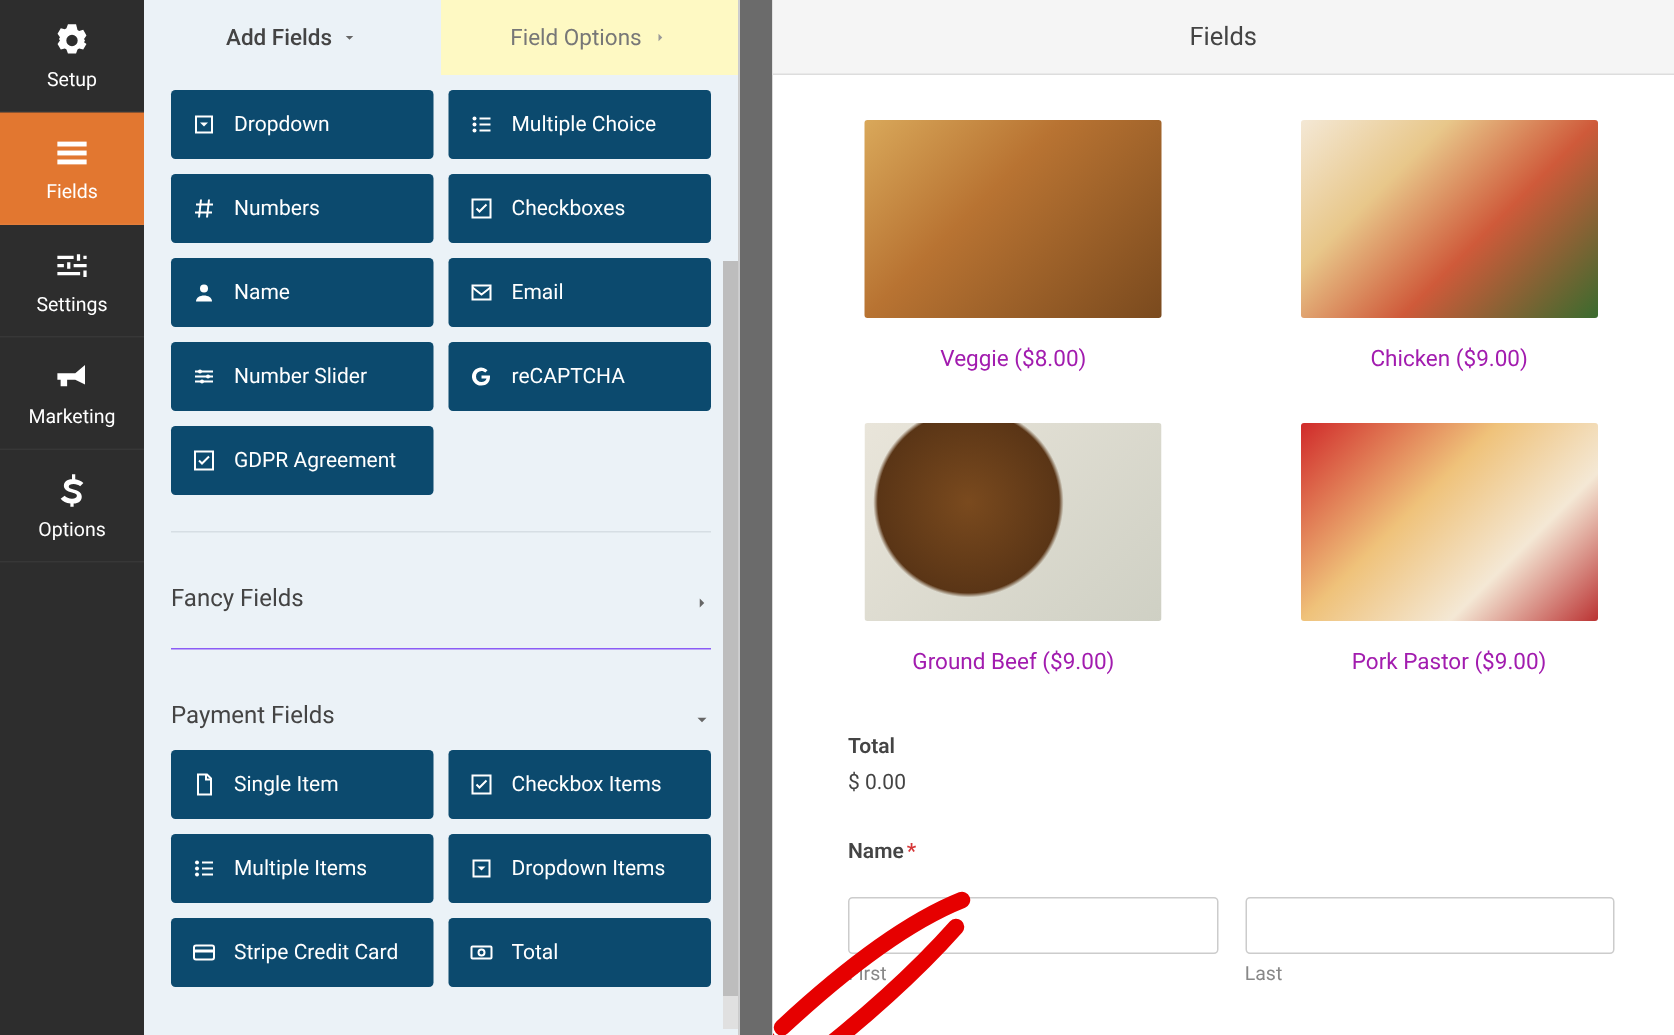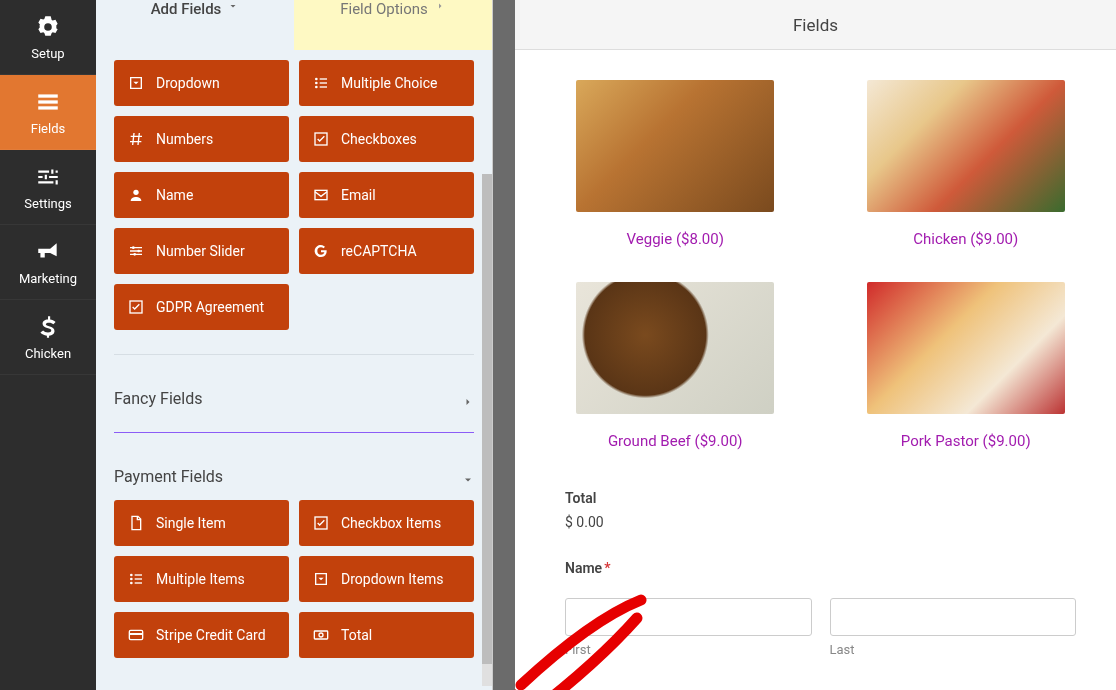--- a/index.html
+++ b/index.html
@@ -9,27 +9,27 @@
   
   .vnav { width: 96px; background: #2d2d2d; color: #fff; display: flex; flex-direction: column; }
   .vnav-item { height: 75px; display: flex; flex-direction: column; align-items: center; justify-content: center; gap: 6px; cursor: pointer; border-bottom: 1px solid rgba(255,255,255,0.05); }
   .vnav-item svg { width: 26px; height: 26px; fill: #fff; }
   .vnav-item span { font-size: 13px; }
   .vnav-item.active { background: #e27730; }
 
   
   .panel { width: 397px; background: #ebf2f7; display: flex; flex-direction: column; border-right: 1px solid #ccc; position: relative; }
   .tabs { display: flex; height: 50px; }
-  .tab { flex: 1; display: flex; justify-content: center; gap: 6px; cursor: pointer; color: #777; font-size: 15px; }
+  .tab { flex: 1; display: flex; align-items: center; justify-content: center; gap: 6px; cursor: pointer; color: #777; font-size: 15px; }
   .tab.active { color: #444; font-weight: 500; }
   .tab.inactive { background: #fef9c3; }
   .panel-body { flex: 1; overflow-y: auto; padding: 10px 18px 18px 18px; }
 
   .field-grid { display: grid; grid-template-columns: 1fr 1fr; gap: 10px; margin-bottom: 10px; }
-  .field-btn { background: #c2410c; color: #fff; border-radius: 3px; height: 46px; display: flex; align-items: center; padding: 0 14px; gap: 12px; cursor: pointer; font-size: 14px; }
+  .field-btn { background: #0c4a6e; color: #fff; border-radius: 3px; height: 46px; display: flex; align-items: center; padding: 0 14px; gap: 12px; cursor: pointer; font-size: 14px; }
   .field-btn svg { width: 16px; height: 16px; fill: #fff; flex-shrink: 0; }
 
   .section-head { display: flex; align-items: flex-end; justify-content: space-between; height: 54px; border-top: 1px solid #d6dee4; margin-top: 24px; cursor: pointer; color: #444; font-size: 16px; }
   .section-head svg { width: 12px; height: 12px; fill: #666; }
 
   
   .panel::after { content:""; position:absolute; top:174px; right:0; width:10px; bottom:4px; background:#e0e0e0; }
   .panel::before { content:""; position:absolute; top:174px; right:0; width:10px; height:490px; background:#bdbdbd; z-index:2; }
 
   
@@ -94,21 +94,21 @@
     <div class="vnav-item">
       <svg viewBox="0 0 24 24">
           <path d="M20 4v12l-6-3H9v4H5v-4H3V9h11l6-5z"></path>
         </svg>
       <span>Marketing</span>
     </div>
     <div class="vnav-item">
       <svg viewBox="0 0 24 24">
           <path d="M12 2v3c-3 0-5 1.5-5 4 0 2.2 1.8 3.3 5 4.2 2.5.7 3 1.2 3 2 0 1-1 1.8-3 1.8-2 0-3.5-.8-4.5-1.8L5 17c1.3 1.5 3.3 2.7 6 3v2h2v-2c3 0 5-1.7 5-4.2 0-2.5-2-3.6-5-4.4-2.3-.6-3-1.1-3-1.9 0-.9 1-1.5 3-1.5 1.7 0 3 .6 4 1.4l2-2c-1.4-1.3-3.3-2.1-5-2.3V2h-2z"></path>
         </svg>
-      <span>Chicken</span>
+      <span>Options</span>
     </div>
   </div>
 
   <div class="panel">
     <div class="tabs">
       <div class="tab active">
         <span>Add Fields</span>
         <svg viewBox="0 0 24 24" width="12" height="12">
             <path fill="#666" d="M7 10l5 5 5-5z"></path>
           </svg>

